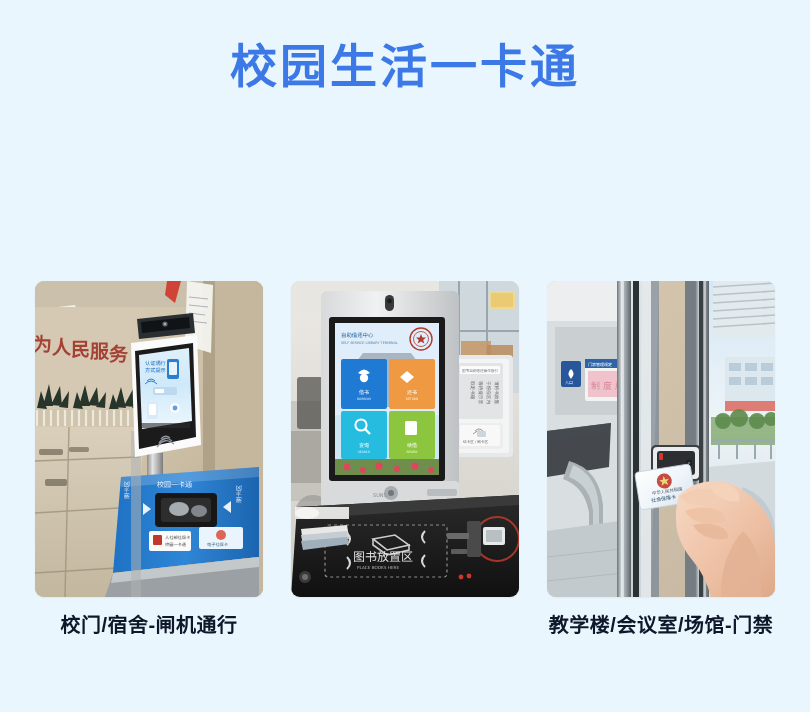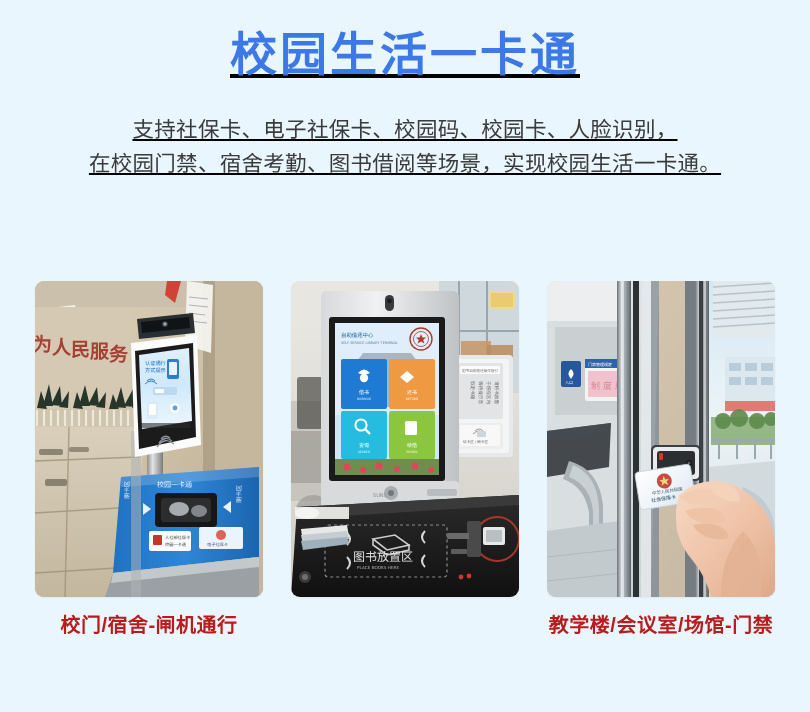--- a/index.html
+++ b/index.html
@@ -20,22 +20,21 @@
     height: 712px;
     position: relative;
     background: #eaf6fd;
     box-sizing: border-box;
   }
 
   
   .header {
     width: 100%;
     text-align: center;
-    padding-top: 28px;
-    text-decoration: underline;
+    padding-top: 40px;
   }
   .main-title {
     font-size: 47px;
     font-weight: bold;
     color: #3c79e6;
     letter-spacing: 3px;
     line-height: 1.16;
     margin: 0;
     font-family: "Liberation Sans", "DejaVu Sans", sans-serif;
   }
@@ -74,38 +73,34 @@
     overflow: hidden;
     position: relative;
     background: #cfcabc;
     box-shadow: 0 1px 2px rgba(0,0,0,0.05);
   }
   .photo svg { display: block; width: 100%; height: 100%; }
   .caption {
     margin-top: 16px;
     font-size: 20px;
     font-weight: bold;
-    color: #b91c1c;
+    color: #0f172a;
     letter-spacing: 0.5px;
     text-align: right;
     line-height: 1.2;
     font-family: "Liberation Sans", "DejaVu Sans", sans-serif;
   }
 </style>
 </head>
 <body>
 
 <div class="page">
 
   <div class="header">
     <h1 class="main-title">校园生活一卡通</h1>
-    <div class="subtitle-block">
-      <div class="subtitle-line">支持社保卡、电子社保卡、校园码、校园卡、人脸识别，</div>
-      <div class="subtitle-line">在校园门禁、宿舍考勤、图书借阅等场景，实现校园生活一卡通。</div>
-    </div>
   </div>
 
   <div class="cards">
 
     <div class="card">
       <div class="photo">
         <svg viewBox="0 0 228 316" preserveAspectRatio="xMidYMid slice" aria-hidden="true">
           <defs>
             <linearGradient id="g1wall" x1="0" y1="0" x2="1" y2="1">
               <stop offset="0%" stop-color="#ddd2bd"></stop>

